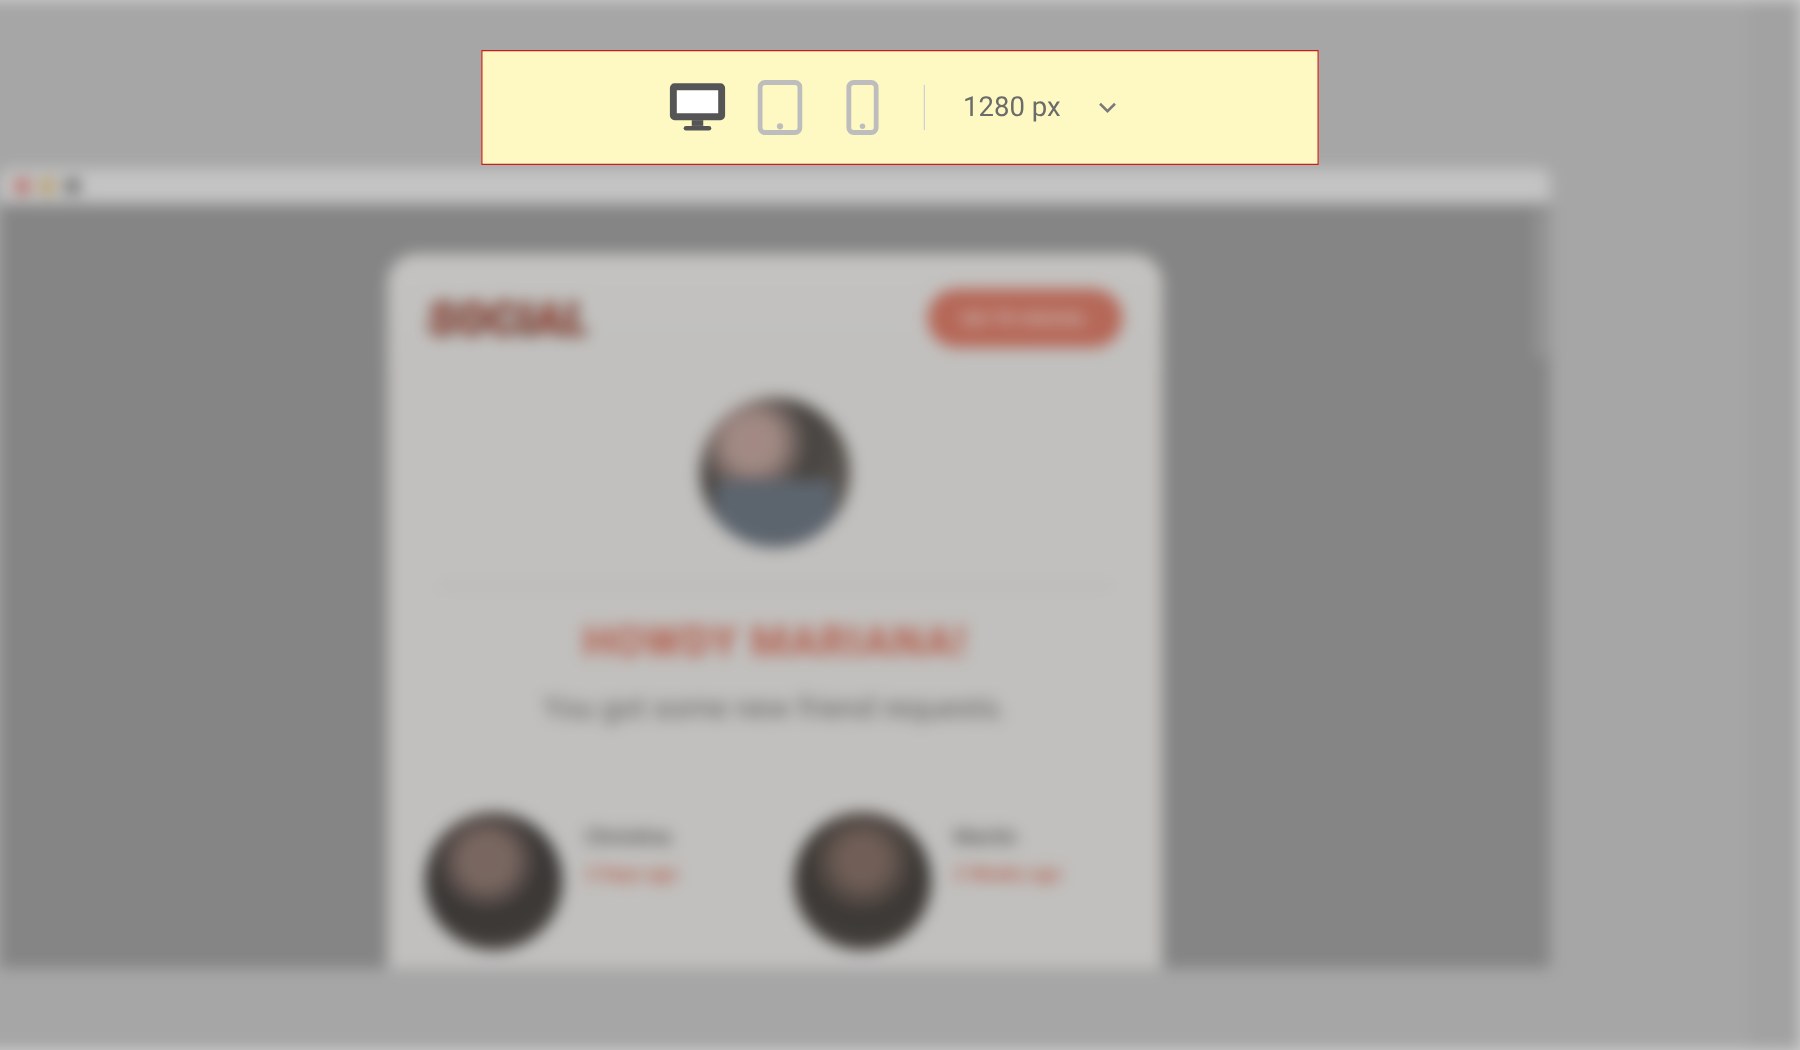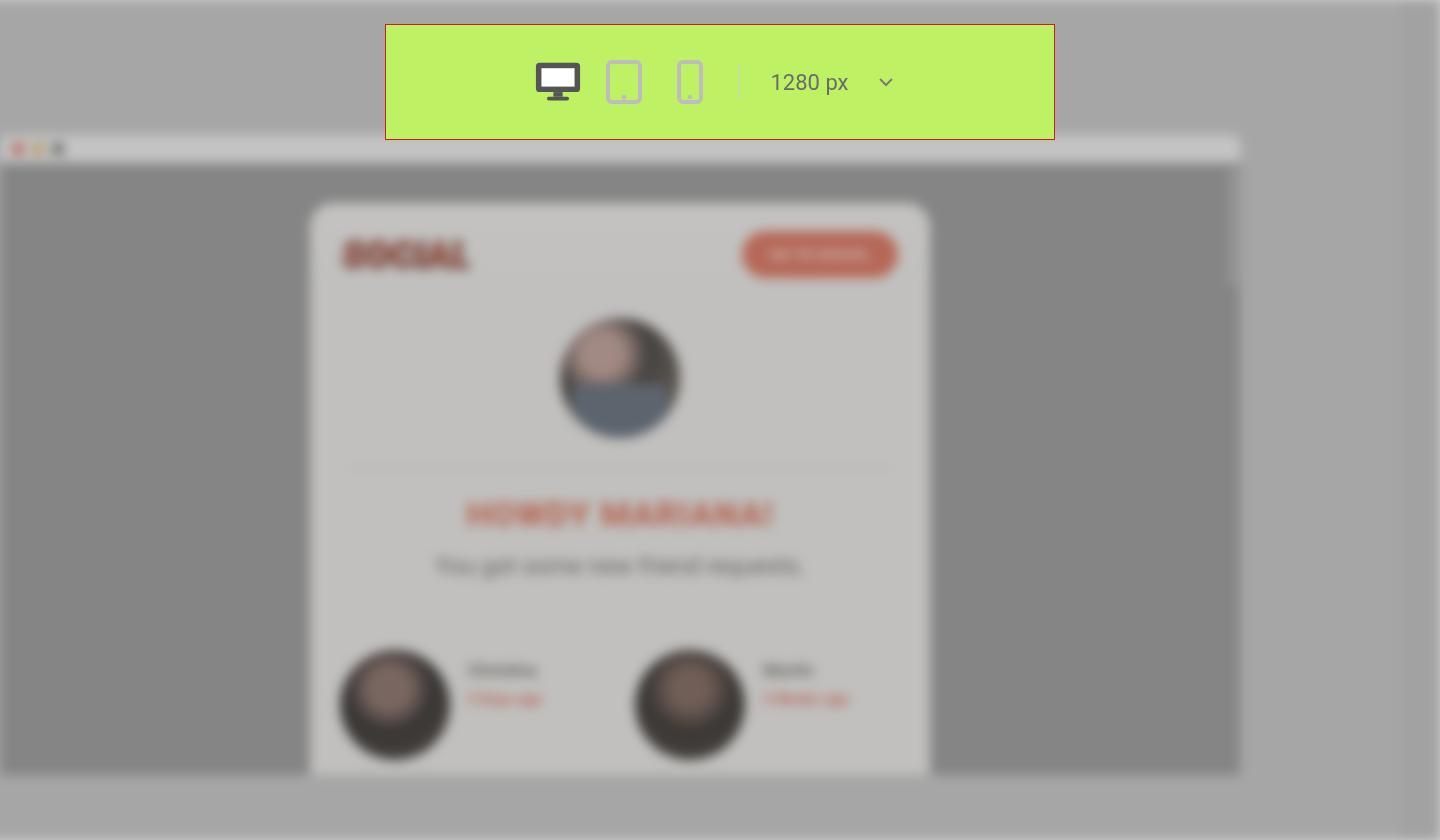--- a/index.html
+++ b/index.html
@@ -154,25 +154,25 @@
   .dim {
     position: absolute;
     inset: 0;
     background: rgba(120,120,120,0.35);
     pointer-events: none;
   }
   
   
   .device-toolbar {
     position: absolute;
-    top: 24px;
+    top: 40px;
     left: 385px;
     width: 670px;
-    height: 116px;
-    background: #bef264;
+    height: 92px;
+    background: #fef9c3;
     border: 1px solid #c91e1e;
     display: flex;
     align-items: center;
     justify-content: center;
     gap: 20px;
     z-index: 50;
   }
   .device-btn {
     width: 46px;
     height: 46px;

